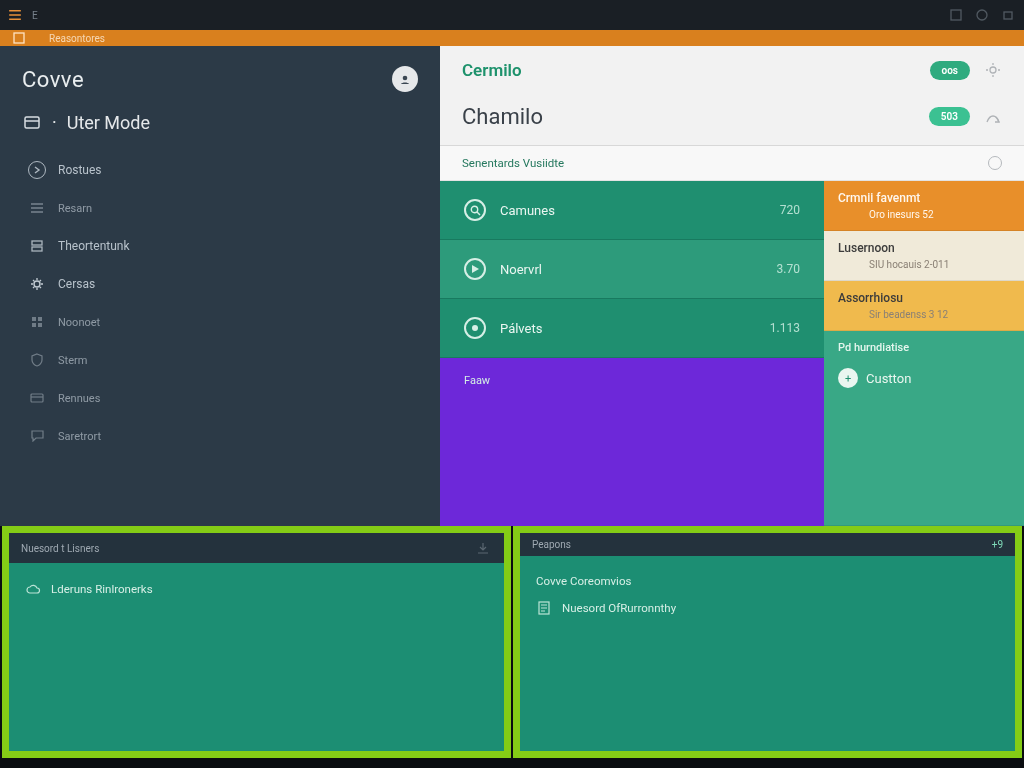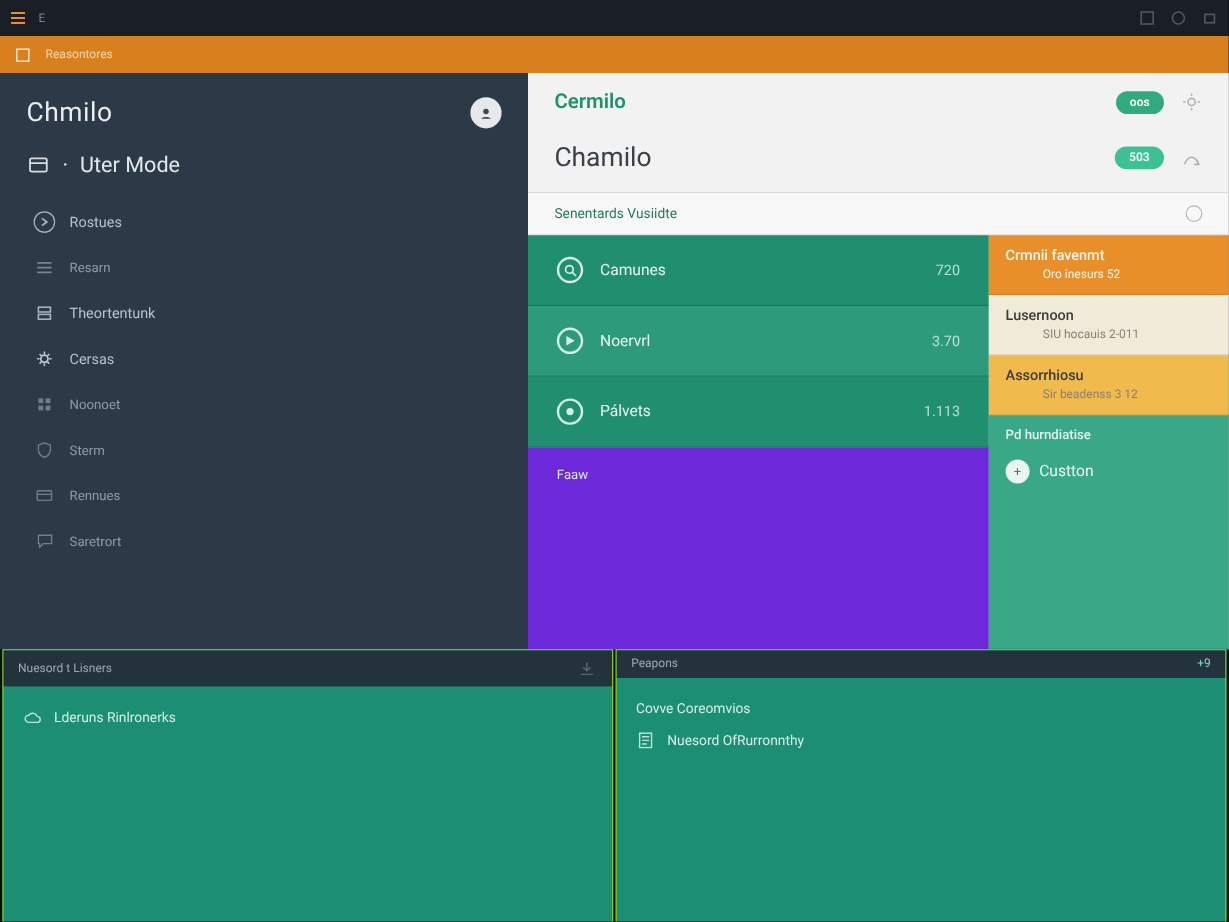--- a/index.html
+++ b/index.html
@@ -18,22 +18,22 @@
     gap: 10px;
   }
   .os-bar .menu-icon { width: 14px; height: 10px; display:inline-block; }
   .os-bar .menu-icon svg { stroke: #e89038; }
   .os-bar .tiny { color:#77818b; font-size:10px; }
   .os-bar .spacer { flex: 1; }
   .os-bar .tray-icon { width:16px; height:16px; display:flex; align-items:center; justify-content:center; opacity:0.55; }
 
   
   .tabstrip {
-    height: 31px; background: #d9801e;
-    display: flex; align-items: center; padding: 0 12px; gap: 12px;
+    height: 16px; background: #d9801e;
+    display: flex; align-items: center; padding: 0 12px; gap: 23px;
   }
   .tabstrip .tab-icon { width:14px; height:14px; display:flex; align-items:center; justify-content:center; }
   .tabstrip .tab-label { font-size:10px; color: #fbe6cc; opacity:0.85; }
 
   
   .main-row { display: flex; height: 480px; }
   .sidebar {
     width: 440px; background: #2c3a47;
     display: flex; flex-direction: column;
   }
@@ -127,21 +127,21 @@
   .sc-teal   { background:#39a886; flex:1; }
   .sc-teal .t { color:#e5f6ee; font-size:11px; }
   .round-mini {
     width:20px; height:20px; border-radius:50%; background:#e9f6f0; color:#1f8f70;
     display:inline-flex; align-items:center; justify-content:center; font-size:11px; margin-right:8px;
   }
 
   
   .panels { display:flex; height:234px; gap:2px; padding:0 2px 2px; }
   .panel {
-    flex:1; background:#1c8e73; border:1px solid #84cc16; display:flex; flex-direction:column;
+    flex:1; background:#1c8e73; border:7px solid #84cc16; display:flex; flex-direction:column;
   }
   .panel-head {
     background:#24323d; padding:6px 12px; font-size:10px; color:#9fa9b2;
     display:flex; align-items:center; justify-content:space-between;
   }
   .panel-body { padding:12px 16px; color:#d7efe6; font-size:11.5px; }
   .panel-body .row { display:flex; align-items:center; gap:10px; padding:6px 0; }
   .panel-body .row .pi { width:16px; height:16px; display:flex; align-items:center; justify-content:center; opacity:0.9; }
 
   svg { display:block; }
@@ -180,21 +180,21 @@
         <rect x="1" y="1" width="10" height="10" fill="none" stroke="#ffe3c4" stroke-width="1.3"></rect>
       </svg>
   </span>
   <span class="tab-label">Reasontores</span>
 </div>
 
 <div class="main-row">
 
   <div class="sidebar">
     <div class="brand-row">
-      <span>Chmilo</span>
+      <span>Covve</span>
       <span class="round-btn">
         <svg width="12" height="12" viewBox="0 0 12 12">
             <circle cx="6" cy="5" r="2.3" fill="#3a4652"></circle>
             <path d="M2 11c1-2 7-2 8 0" fill="#3a4652"></path>
           </svg>
       </span>
     </div>
     <div class="mode-row">
       <span class="mode-icon">
         <svg width="18" height="18" viewBox="0 0 18 18">

